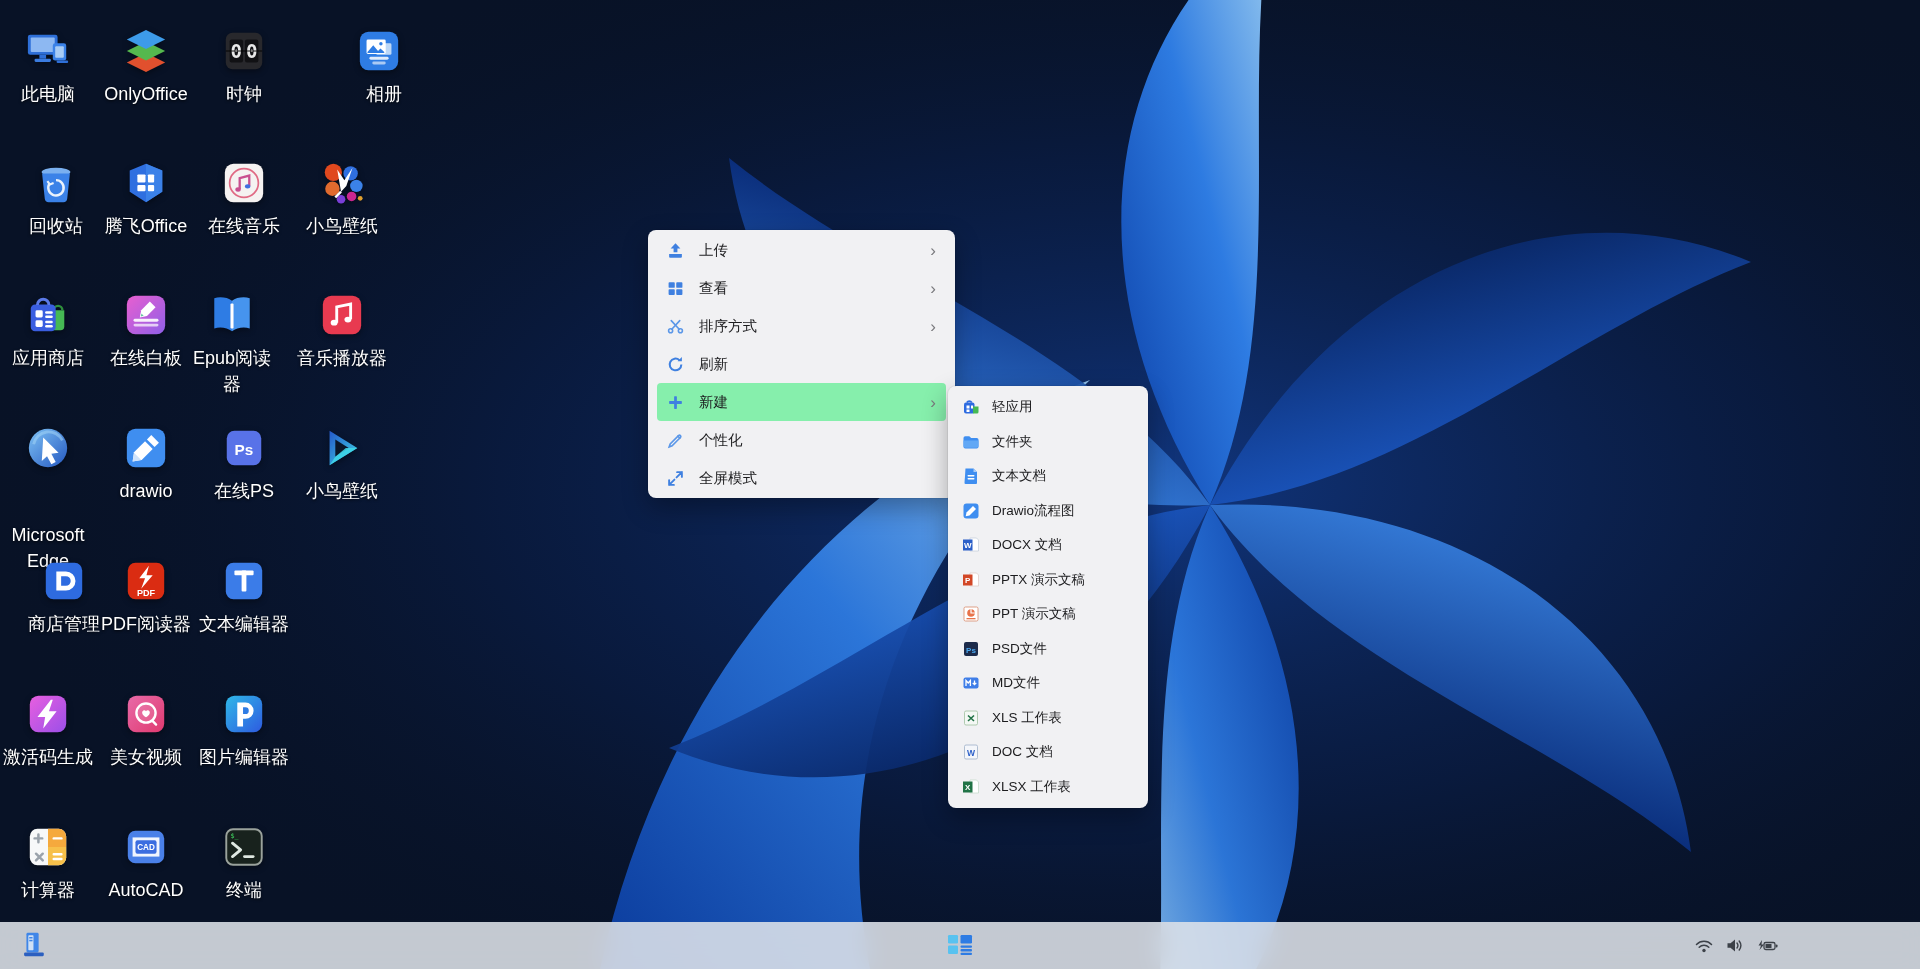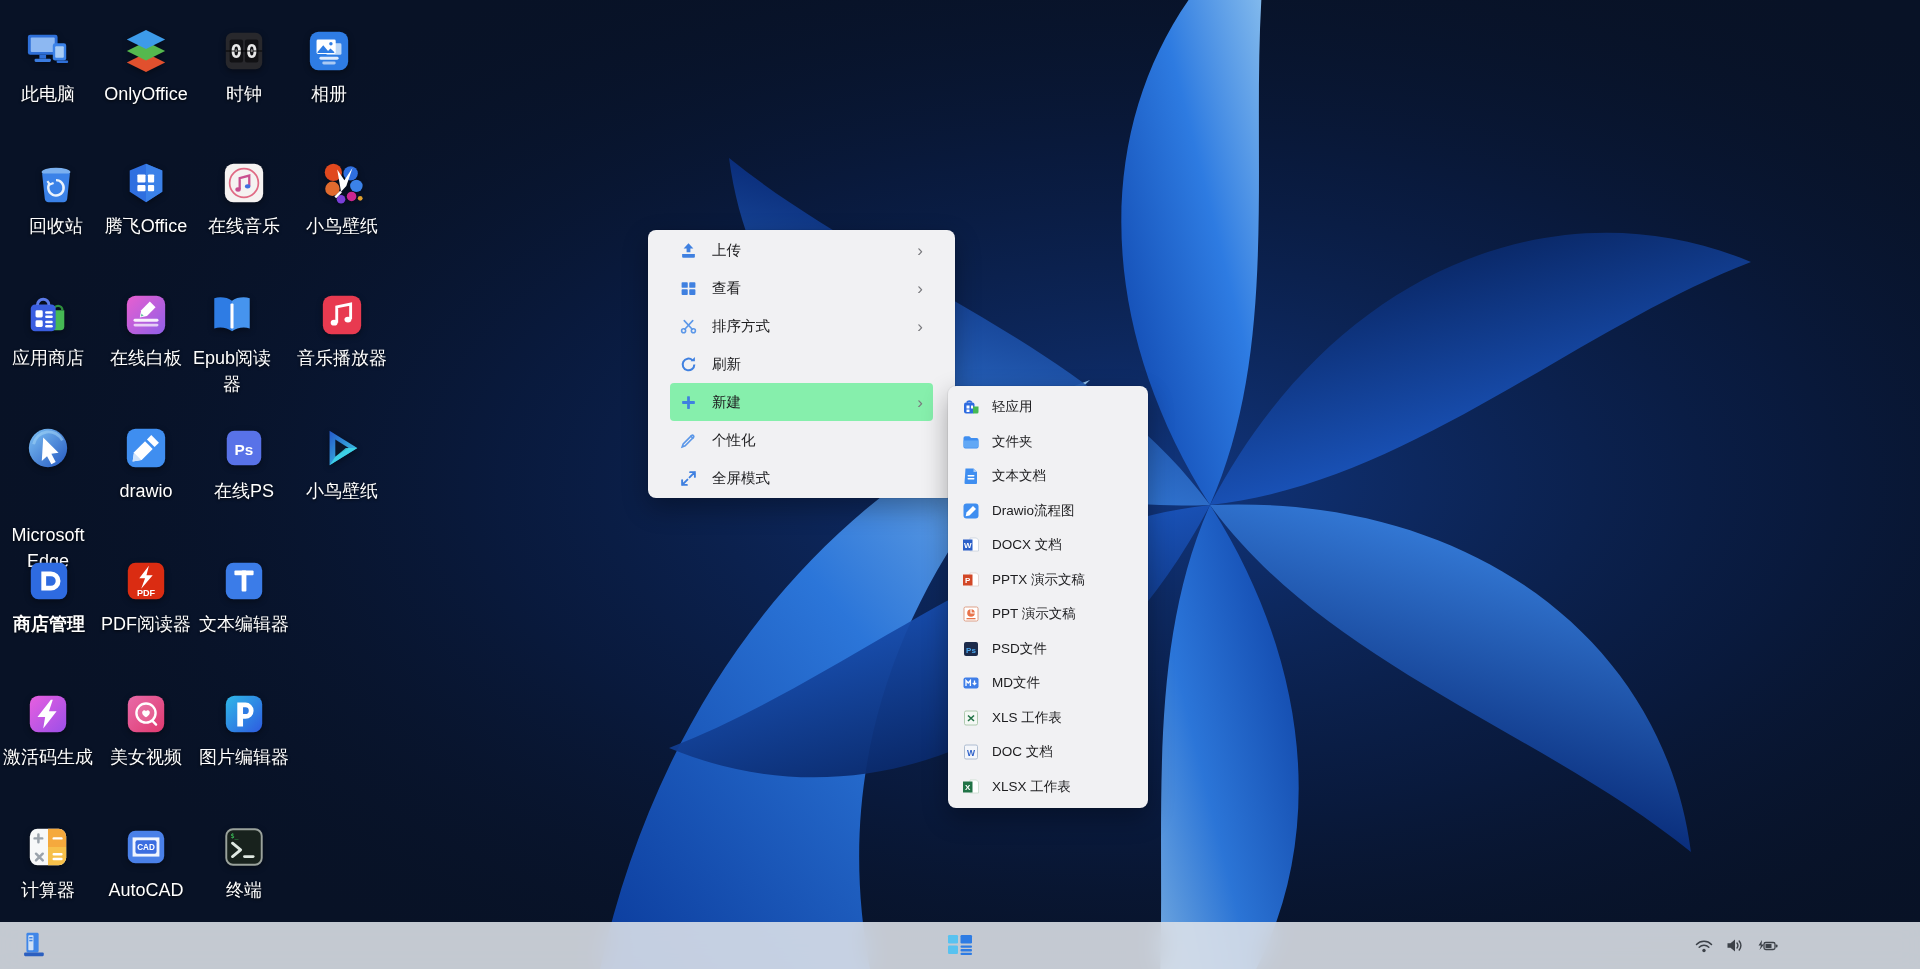--- a/index.html
+++ b/index.html
@@ -10,21 +10,21 @@
 
   
   #icon-grid{position:absolute;left:0;top:0;width:420px;height:920px}
   .dt-item{position:absolute;width:96px;display:flex;flex-direction:column;align-items:center;cursor:pointer}
   .dt-glyph{width:46px;height:46px;display:block}
   .dt-glyph svg{width:46px;height:46px;display:block;filter:drop-shadow(0 2px 3px rgba(0,0,0,.4))}
   .dt-label{margin-top:7px;font-size:18px;color:#fff;text-align:center;line-height:1.45;
     text-shadow:0 1px 3px rgba(0,0,0,.85)}
 
   
-  #context-menu{position:absolute;left:648px;top:230px;width:307px;padding:1px 17px;
+  #context-menu{position:absolute;left:648px;top:230px;width:307px;padding:1px 4px;
     background:#f1f1f3;border-radius:8px;
     box-shadow:0 10px 26px rgba(0,0,0,.32),0 0 0 1px rgba(0,0,0,.05)}
   .cm-item{display:flex;align-items:center;height:38px;margin:0 5px;padding:0 10px;border-radius:4px;
     color:#1c1c1e;font-size:14.5px;cursor:pointer;white-space:nowrap}
   .cm-item.highlighted{background:#86efac}
   .cm-icon{width:17px;height:17px;margin-right:15px;flex:0 0 17px}
   .cm-icon svg{width:17px;height:17px;display:block}
   .cm-chevron{margin-left:auto;color:#7a7a7e;font-size:17px;line-height:1;padding-left:8px}
 
   
@@ -120,21 +120,21 @@
             <rect x="9" y="12" width="14" height="24" rx="2" fill="#111114"></rect>
             <rect x="25" y="12" width="14" height="24" rx="2" fill="#111114"></rect>
             <text x="16" y="31" font-size="20" font-weight="bold" fill="#e8e8e8" text-anchor="middle" font-family="DejaVu Sans Mono, monospace">0</text>
             <text x="32" y="31" font-size="20" font-weight="bold" fill="#e8e8e8" text-anchor="middle" font-family="DejaVu Sans Mono, monospace">0</text>
             <line x1="5" y1="24" x2="43" y2="24" stroke="#000" stroke-width="1.5" opacity=".6"></line>
           </svg>
         </span>
         <span class="dt-label">时钟</span>
       </div>
 
-      <div class="dt-item" style="left: 281px; top: 28px;">
+      <div class="dt-item" style="left: 306px; top: 28px; align-items: flex-end;">
         <span class="dt-glyph">
           <svg viewBox="0 0 48 48">
             <rect x="4" y="4" width="40" height="40" rx="9" fill="#2e7ce4"></rect>
             <rect x="21" y="16" width="16" height="12" rx="1.5" fill="#bcd7f7"></rect>
             <rect x="11" y="12" width="20" height="15" rx="1.5" fill="#fff"></rect>
             <path d="M12 25 l6-7 5 6 2.5-2.5 4 3.5 v1 h-17.5z" fill="#2e7ce4"></path>
             <circle cx="26" cy="16.5" r="1.8" fill="#2e7ce4"></circle>
             <rect x="14" y="30" width="20" height="3" rx="1.5" fill="#fff" opacity=".85"></rect>
             <rect x="17" y="35" width="14" height="3" rx="1.5" fill="#fff" opacity=".6"></rect>
           </svg>
@@ -307,21 +307,21 @@
               </linearGradient>
             </defs>
             <path d="M11 6 L40 24 11 42 Z" fill="url(#g-vp)"></path>
             <path d="M17 15 v18 l14-9z" fill="#0a1628"></path>
             <path d="M17 33 L28 24 40 24 11 42Z" fill="#3fd8e8" opacity=".85"></path>
           </svg>
         </span>
         <span class="dt-label">小鸟壁纸</span>
       </div>
 
-      <div class="dt-item" style="left: 1px; top: 558px; font-weight: bold;">
+      <div class="dt-item" style="left: 16px; top: 558px;">
         <span class="dt-glyph">
           <svg viewBox="0 0 48 48">
             <rect x="5" y="5" width="38" height="38" rx="8" fill="#2e6be0"></rect>
             <path d="M16 14 h10 a10 10 0 0 1 0 20 h-10z M21 19 v10 h5 a5 5 0 0 0 0-10z" fill="#fff"></path>
           </svg>
         </span>
         <span class="dt-label">商店管理</span>
       </div>
 
       <div class="dt-item" style="left: 98px; top: 558px;">

